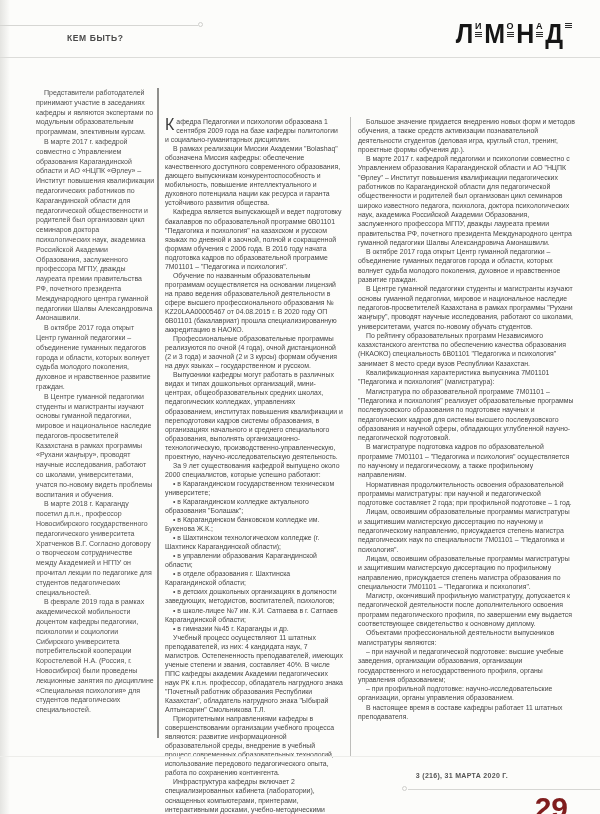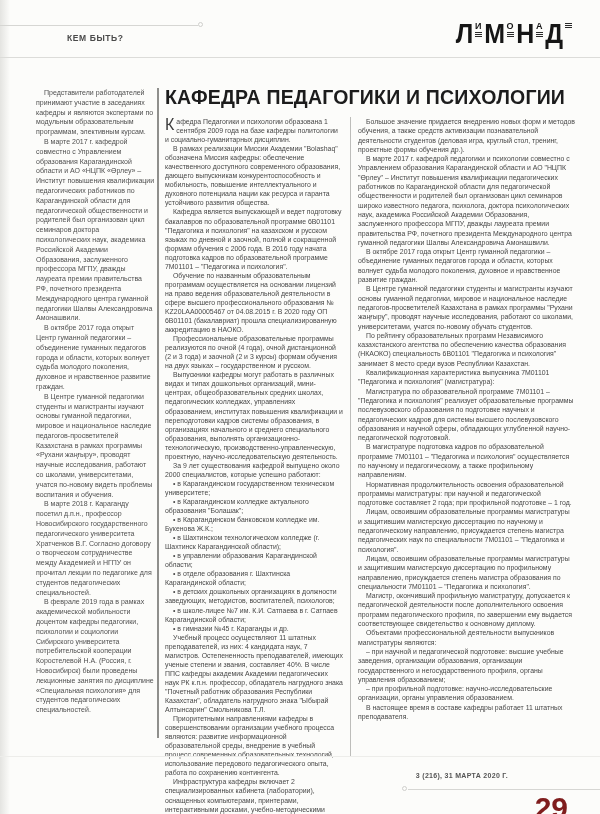--- a/index.html
+++ b/index.html
@@ -89,21 +89,20 @@
       </span>
     <span class="lg">Д</span>
     <span class="sm">
         <b></b>
         <i></i>
         <i></i>
         <i></i>
       </span>
   </div>
 
-  <h1 class="title">КАФЕДРА ПЕДАГОГИКИ И ПСИХОЛОГИИ</h1>
 
   <div class="col sidebar">
     <p>Представители работодателей принимают участие в заседаниях кафедры и являются экспертами по модульным образовательным программам, элективным курсам.</p>
     <p>В марте 2017 г. кафедрой совместно с Управлением образования Карагандинской области и АО «НЦПК «Өрлеу» – Институт повышения квалификации педагогических работников по Карагандинской области для педагогической общественности и родителей был организован цикл семинаров доктора психологических наук, академика Российской Академии Образования, заслуженного профессора МГПУ, дважды лауреата премии правительства РФ, почетного президента Международного центра гуманной педагогики Шалвы Александровича Амонашвили.</p>
     <p>В октябре 2017 года открыт Центр гуманной педагогики – объединение гуманных педагогов города и области, которых волнует судьба молодого поколения, духовное и нравственное развитие граждан.</p>
     <p>В Центре гуманной педагогики студенты и магистранты изучают основы гуманной педагогики, мировое и национальное наследие педагогов-просветителей Казахстана в рамках программы «Рухани жаңғыру», проводят научные исследования, работают со школами, университетами, учатся по-новому видеть проблемы воспитания и обучения.</p>
     <p>В марте 2018 г. Караганду посетил д.п.н., профессор Новосибирского государственного педагогического университета Хратченков В.Г. Согласно договору о творческом сотрудничестве между Академией и НГПУ он прочитал лекции по педагогике для студентов педагогических специальностей.</p>
     <p>В феврале 2019 года в рамках академической мобильности доцентом кафедры педагогики, психологии и социологии Сибирского университета потребительской кооперации Коростелевой Н.А. (Россия, г. Новосибирск) были проведены лекционные занятия по дисциплине «Специальная психология» для студентов педагогических специальностей.</p>
   </div>
 

